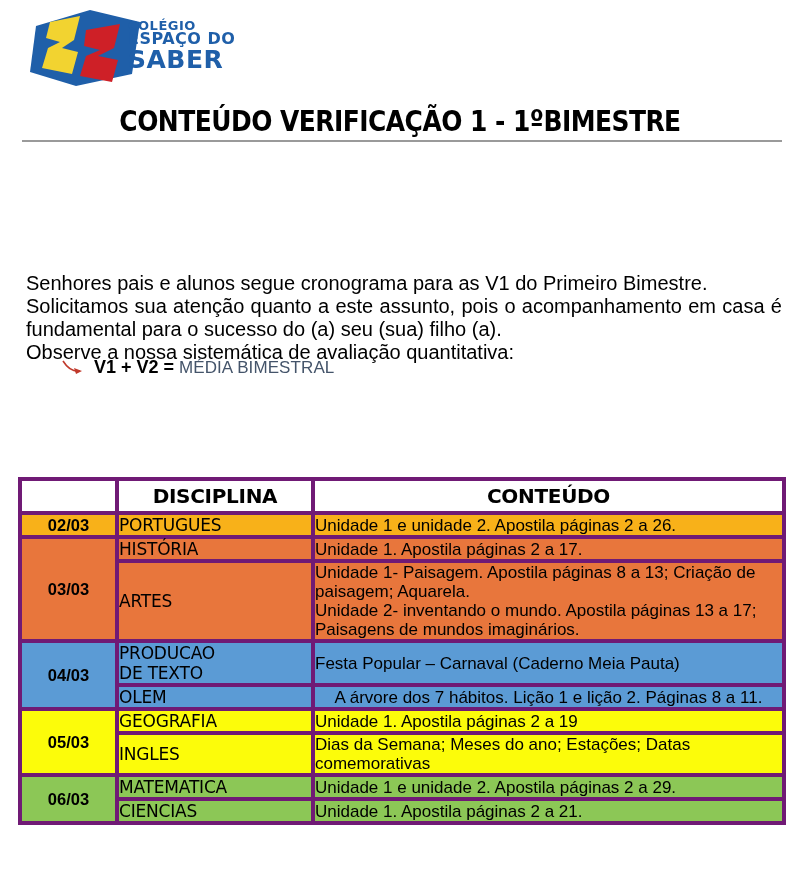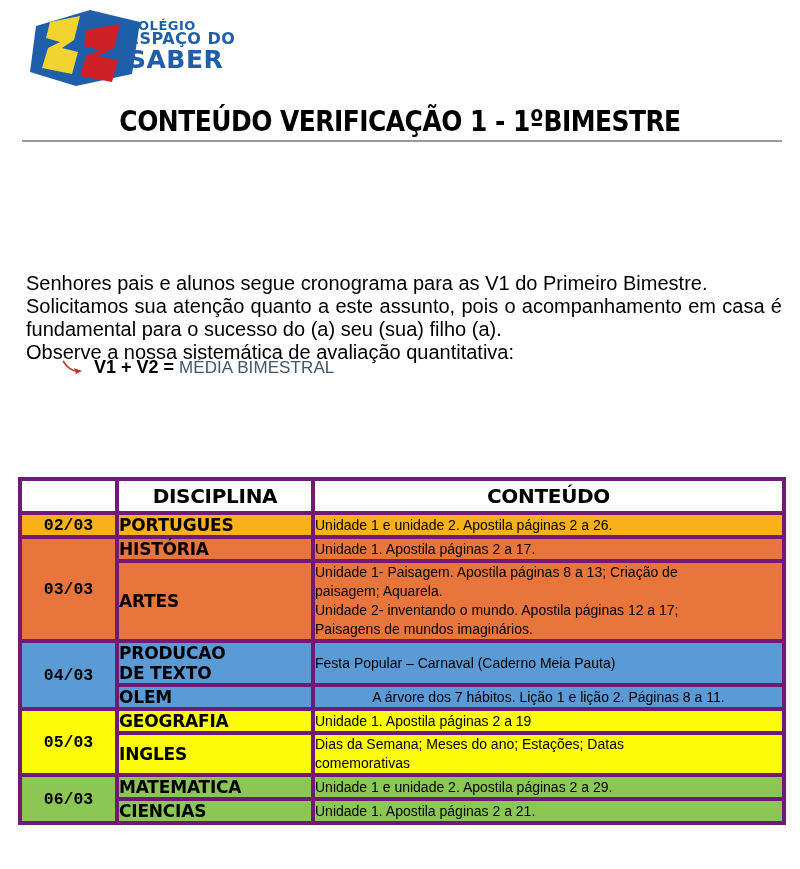--- a/index.html
+++ b/index.html
@@ -185,35 +185,35 @@
     font-weight: bold;
     font-size: 20px;
     letter-spacing: -0.3px;
     height: 30px;
     color: #000;
   }
   .hdr-blank { background: #ffffff; }
 
   .date-cell {
     text-align: center;
-    font-family: Liberation Mono, monospace;
+    font-family: Liberation Sans, sans-serif;
     font-weight: bold;
     font-size: 16.5px;
   }
   .disc-cell {
     font-family: "DejaVu Sans", sans-serif;
-    font-weight: bold;
+    font-weight: normal;
     font-size: 17px;
     padding-left: 9px;
     line-height: 20px;
     letter-spacing: -0.2px;
   }
   .cont-cell {
     font-family: "Liberation Sans", sans-serif;
-    font-size: 14px;
+    font-size: 17px;
     padding-left: 8px;
     padding-right: 4px;
     line-height: 19px;
     margin-top: 16px;
   }
   .cont-cell.center {
     text-align: center;
   }
   .cont-cell div { display: block; }
 
@@ -292,21 +292,21 @@
             <td class="disc-cell">HISTÓRIA</td>
             <td class="cont-cell">
               <div>Unidade 1.  Apostila páginas 2 a 17.</div>
             </td>
           </tr>
           <tr class="r-orange">
             <td class="disc-cell">ARTES</td>
             <td class="cont-cell">
               <div>Unidade 1- Paisagem. Apostila páginas 8 a 13; Criação de</div>
               <div>paisagem; Aquarela.</div>
-              <div>Unidade 2- inventando o mundo. Apostila páginas 12 a 17;</div>
+              <div>Unidade 2- inventando o mundo. Apostila páginas 13 a 17;</div>
               <div>Paisagens de mundos imaginários.</div>
             </td>
           </tr>
           <tr class="r-blue">
             <td class="date-cell" rowspan="2">04/03</td>
             <td class="disc-cell">
               <div>PRODUCAO</div>
               <div>DE TEXTO</div>
             </td>
             <td class="cont-cell">

